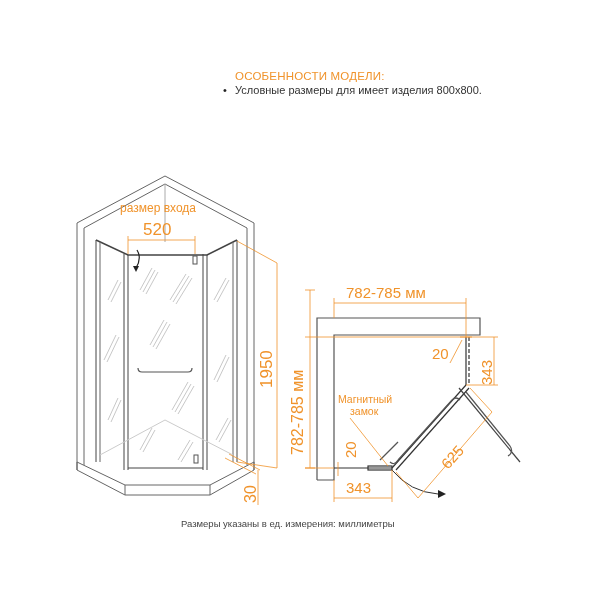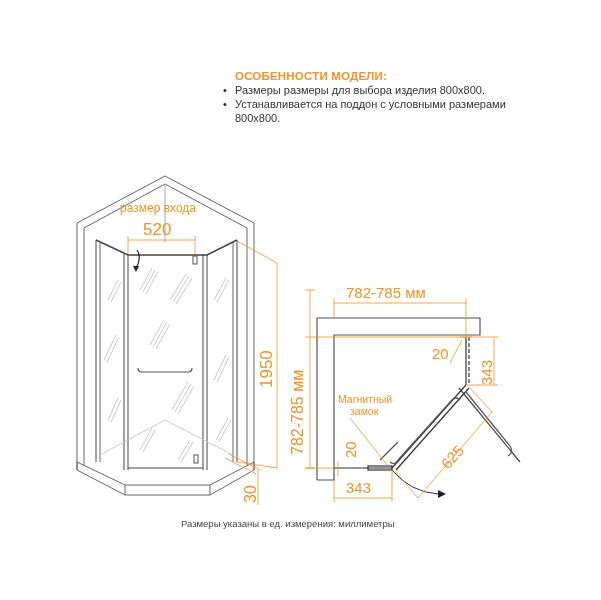--- a/index.html
+++ b/index.html
@@ -1,33 +1,32 @@
 <!DOCTYPE html>
 <html><head>
 <meta charset="utf-8">
 <style>
   html, body { margin:0; padding:0; background:#ffffff; }
   body { width:601px; height:600px; position:relative; overflow:hidden; font-family:"Liberation Sans", sans-serif; }
   .features { position:absolute; left:222px; top:70px; width:330px; }
-  .features .title { color:#f0932b; font-weight:bold; font-size:11.5px; letter-spacing:0.2px; margin:0 0 1px 13px; }
+  .features .title { color:#f0932b; font-weight:normal; font-size:11.5px; letter-spacing:0.2px; margin:0 0 1px 13px; }
   .features ul { list-style:none; margin:0; padding:0; }
   .features li { position:relative; padding-left:13px; font-size:11px; line-height:14px; color:#333; }
   .features li::before { content:"\2022"; position:absolute; left:1px; top:0; color:#222; font-size:11px; }
   svg.drawing { position:absolute; left:0; top:0; }
   .lbl { font-family:"Liberation Sans", sans-serif; fill:#f0932b; }
   .footer { position:absolute; left:181px; top:518px; font-size:9.5px; color:#444;text-align:right; }
 </style>
 </head>
 <body>
 
 <div class="features">
   <div class="title">ОСОБЕННОСТИ МОДЕЛИ:</div>
   <ul>
-    <li>Размеры размеры для выбора изделия 800х800.</li>
-    <li>Устанавливается на поддон с условными размерами 800х800.</li>
+    <li>Условные размеры для имеет изделия 800х800.</li>
   </ul>
 </div>
 
 <svg class="drawing" width="601" height="600" viewBox="0 0 601 600">
 
   <g fill="none" stroke="#666" stroke-width="1">
 
     <polyline points="77,223 165,176 254,223 254,470"></polyline>
     <polyline points="84,228 165,184 247,228 247,465"></polyline>
     <line x1="77" y1="223" x2="77" y2="470"></line>

